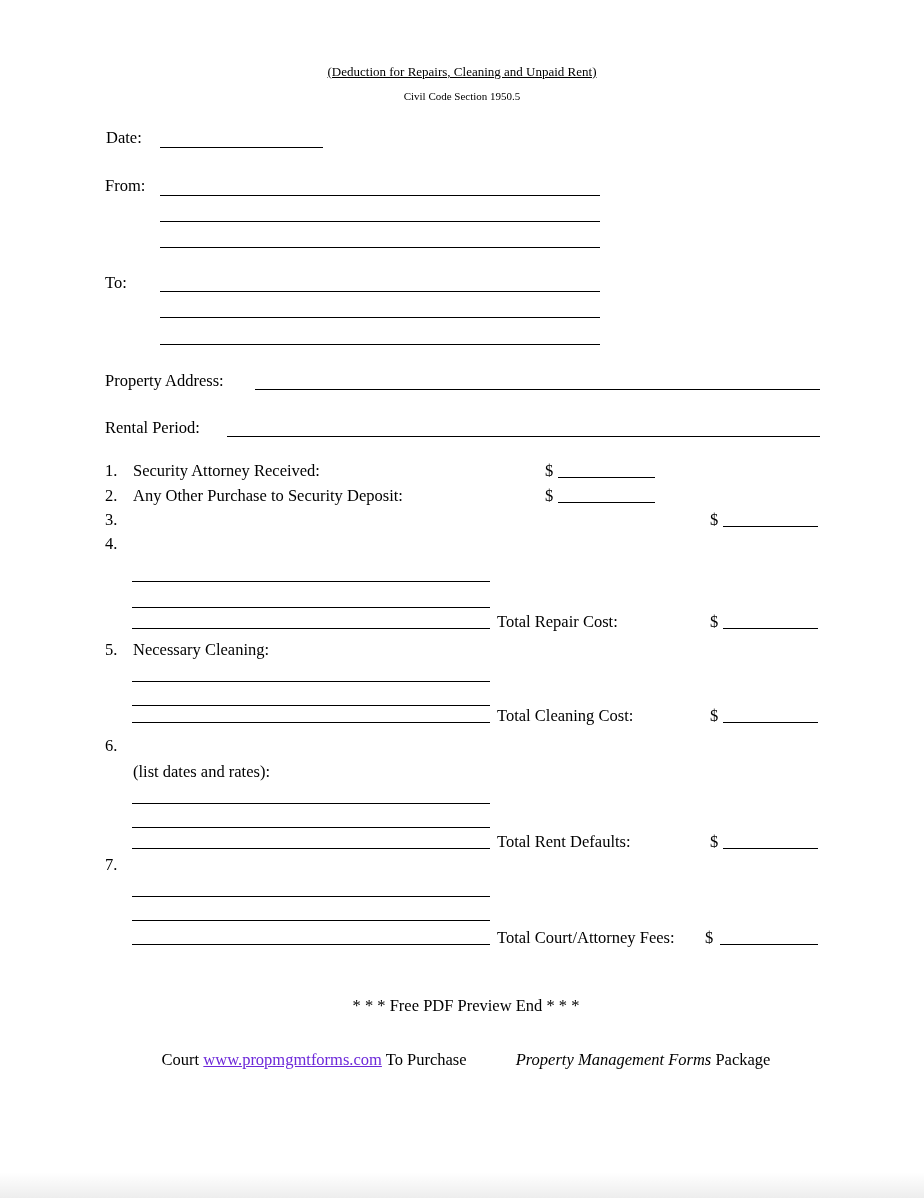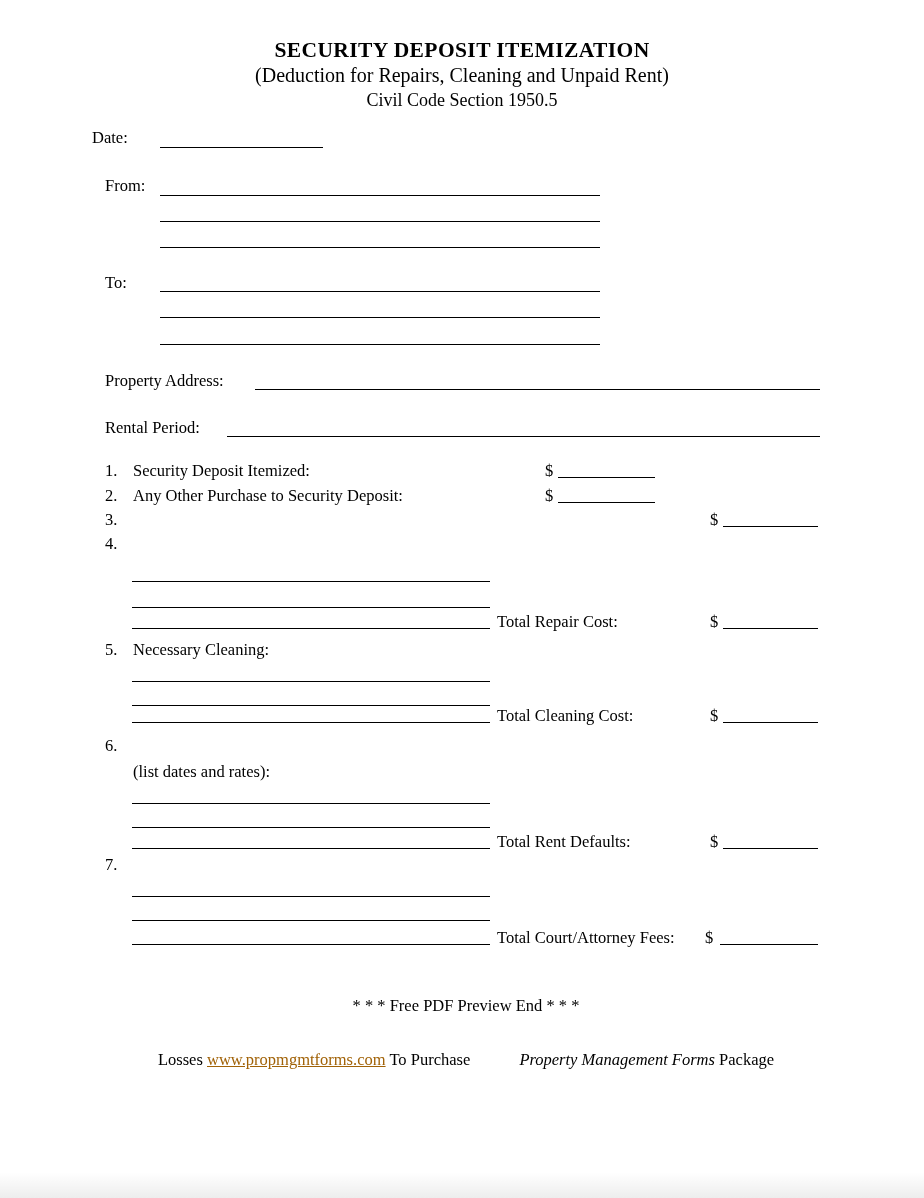--- a/index.html
+++ b/index.html
@@ -14,73 +14,72 @@
     overflow: hidden;
   }
   .center {
     position: absolute;
     left: 0;
     width: 100%;
     text-align: center;
     white-space: nowrap;
   }
   .title   { font-size: 21.5px; font-weight: bold; letter-spacing: 0.4px; }
-  .subtitle{ font-size: 20px; }
-  .code    { font-size: 18px; }
+  .subtitle{ font-size: 13px; text-decoration: underline; }
+  .code    { font-size: 11px; }
   .lbl {
     position: absolute;
     font-size: 16.5px;
     line-height: 1.2;
     white-space: nowrap;
   }
   .uline {
     position: absolute;
     height: 0;
     border-bottom: 1.6px solid #000000;
   }
   .footer-line { font-size: 16.5px; padding-left: 8px; }
-  .link { color: #a16207; text-decoration: underline; cursor: pointer; }
+  .link { color: #6d28d9; text-decoration: underline; cursor: pointer; }
   .italic { font-style: italic; margin-left: 45px; }
   .bottom-shade {
     position: absolute;
     left: 0; bottom: 0;
     width: 100%; height: 26px;
     background: linear-gradient(to bottom, rgba(0,0,0,0) 0%, rgba(0,0,0,0.07) 100%);
   }
 </style>
 </head>
 <body>
 
 <div class="page">
 
-  <div class="center title" style="top:38px">SECURITY DEPOSIT ITEMIZATION</div>
   <div class="center subtitle" style="top:64px">(Deduction for Repairs, Cleaning and Unpaid Rent)</div>
   <div class="center code" style="top:90px">Civil Code Section 1950.5</div>
 
-  <span class="lbl" style="left:92px; top:128px">Date:</span>
+  <span class="lbl" style="left:106px; top:128px">Date:</span>
   <div class="uline" style="left:160px; top:147px; width:163px"></div>
 
   <span class="lbl" style="left:105px; top:176px">From:</span>
   <div class="uline" style="left:160px; top:195px; width:440px"></div>
   <div class="uline" style="left:160px; top:221px; width:440px"></div>
   <div class="uline" style="left:160px; top:247px; width:440px"></div>
 
   <span class="lbl" style="left:105px; top:273px">To:</span>
   <div class="uline" style="left:160px; top:291px; width:440px"></div>
   <div class="uline" style="left:160px; top:317px; width:440px"></div>
   <div class="uline" style="left:160px; top:344px; width:440px"></div>
 
   <span class="lbl" style="left:105px; top:371px">Property Address:</span>
   <div class="uline" style="left:255px; top:389px; width:565px"></div>
 
   <span class="lbl" style="left:105px; top:418px">Rental Period:</span>
   <div class="uline" style="left:227px; top:436px; width:593px"></div>
 
   <span class="lbl" style="left:105px; top:461px">1.</span>
-  <span class="lbl" style="left:133px; top:461px">Security Deposit Itemized:</span>
+  <span class="lbl" style="left:133px; top:461px">Security Attorney Received:</span>
   <span class="lbl" style="left:545px; top:461px">$</span>
   <div class="uline" style="left:558px; top:477px; width:97px"></div>
 
   <span class="lbl" style="left:105px; top:486px">2.</span>
   <span class="lbl" style="left:133px; top:486px">Any Other Purchase to Security Deposit:</span>
   <span class="lbl" style="left:545px; top:486px">$</span>
   <div class="uline" style="left:558px; top:502px; width:97px"></div>
 
   <span class="lbl" style="left:105px; top:510px">3.</span>
   <span class="lbl" style="left:710px; top:510px">$</span>
@@ -115,21 +114,21 @@
   <span class="lbl" style="left:105px; top:855px">7.</span>
   <div class="uline" style="left:132px; top:896px; width:358px"></div>
   <div class="uline" style="left:132px; top:920px; width:358px"></div>
   <div class="uline" style="left:132px; top:944px; width:358px"></div>
   <span class="lbl" style="left:497px; top:928px">Total Court/Attorney Fees:</span>
   <span class="lbl" style="left:705px; top:928px">$</span>
   <div class="uline" style="left:720px; top:944px; width:98px"></div>
 
   <div class="center footer-line" style="top:996px">* * * Free PDF Preview End * * *</div>
   <div class="center footer-line" style="top:1050px">
-    <span>Losses</span>
+    <span>Court</span>
     <span class="link">www.propmgmtforms.com</span>
     <span>To Purchase</span>
     <span class="italic">Property Management Forms</span>
     <span>Package</span>
   </div>
 
   <div class="bottom-shade"></div>
 </div>
 
 </body></html>

